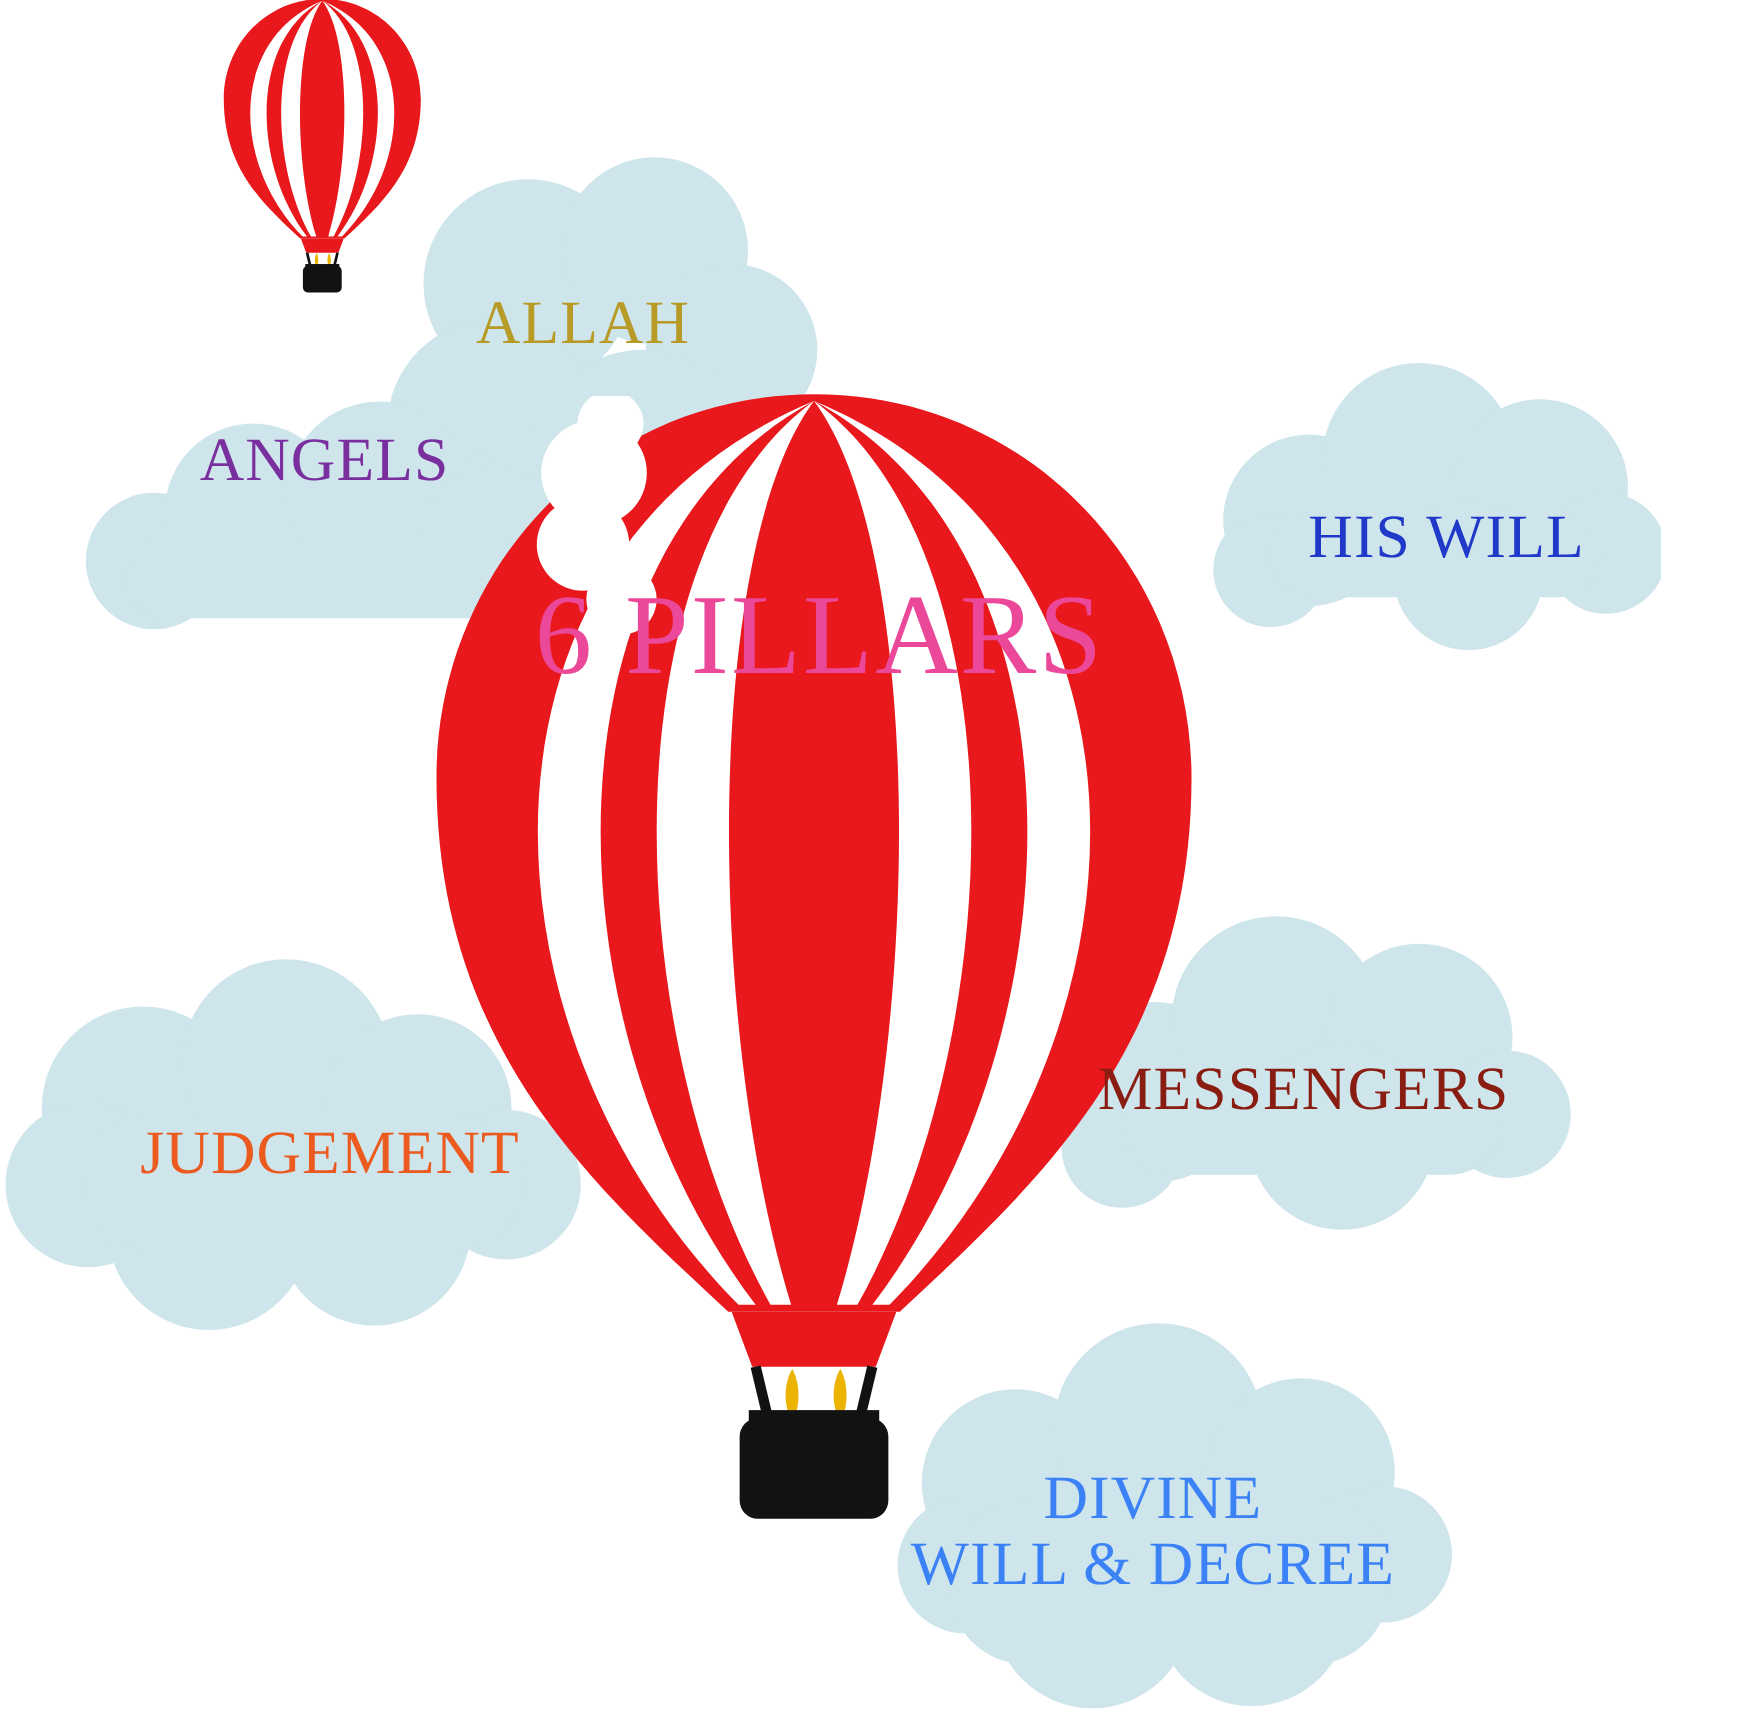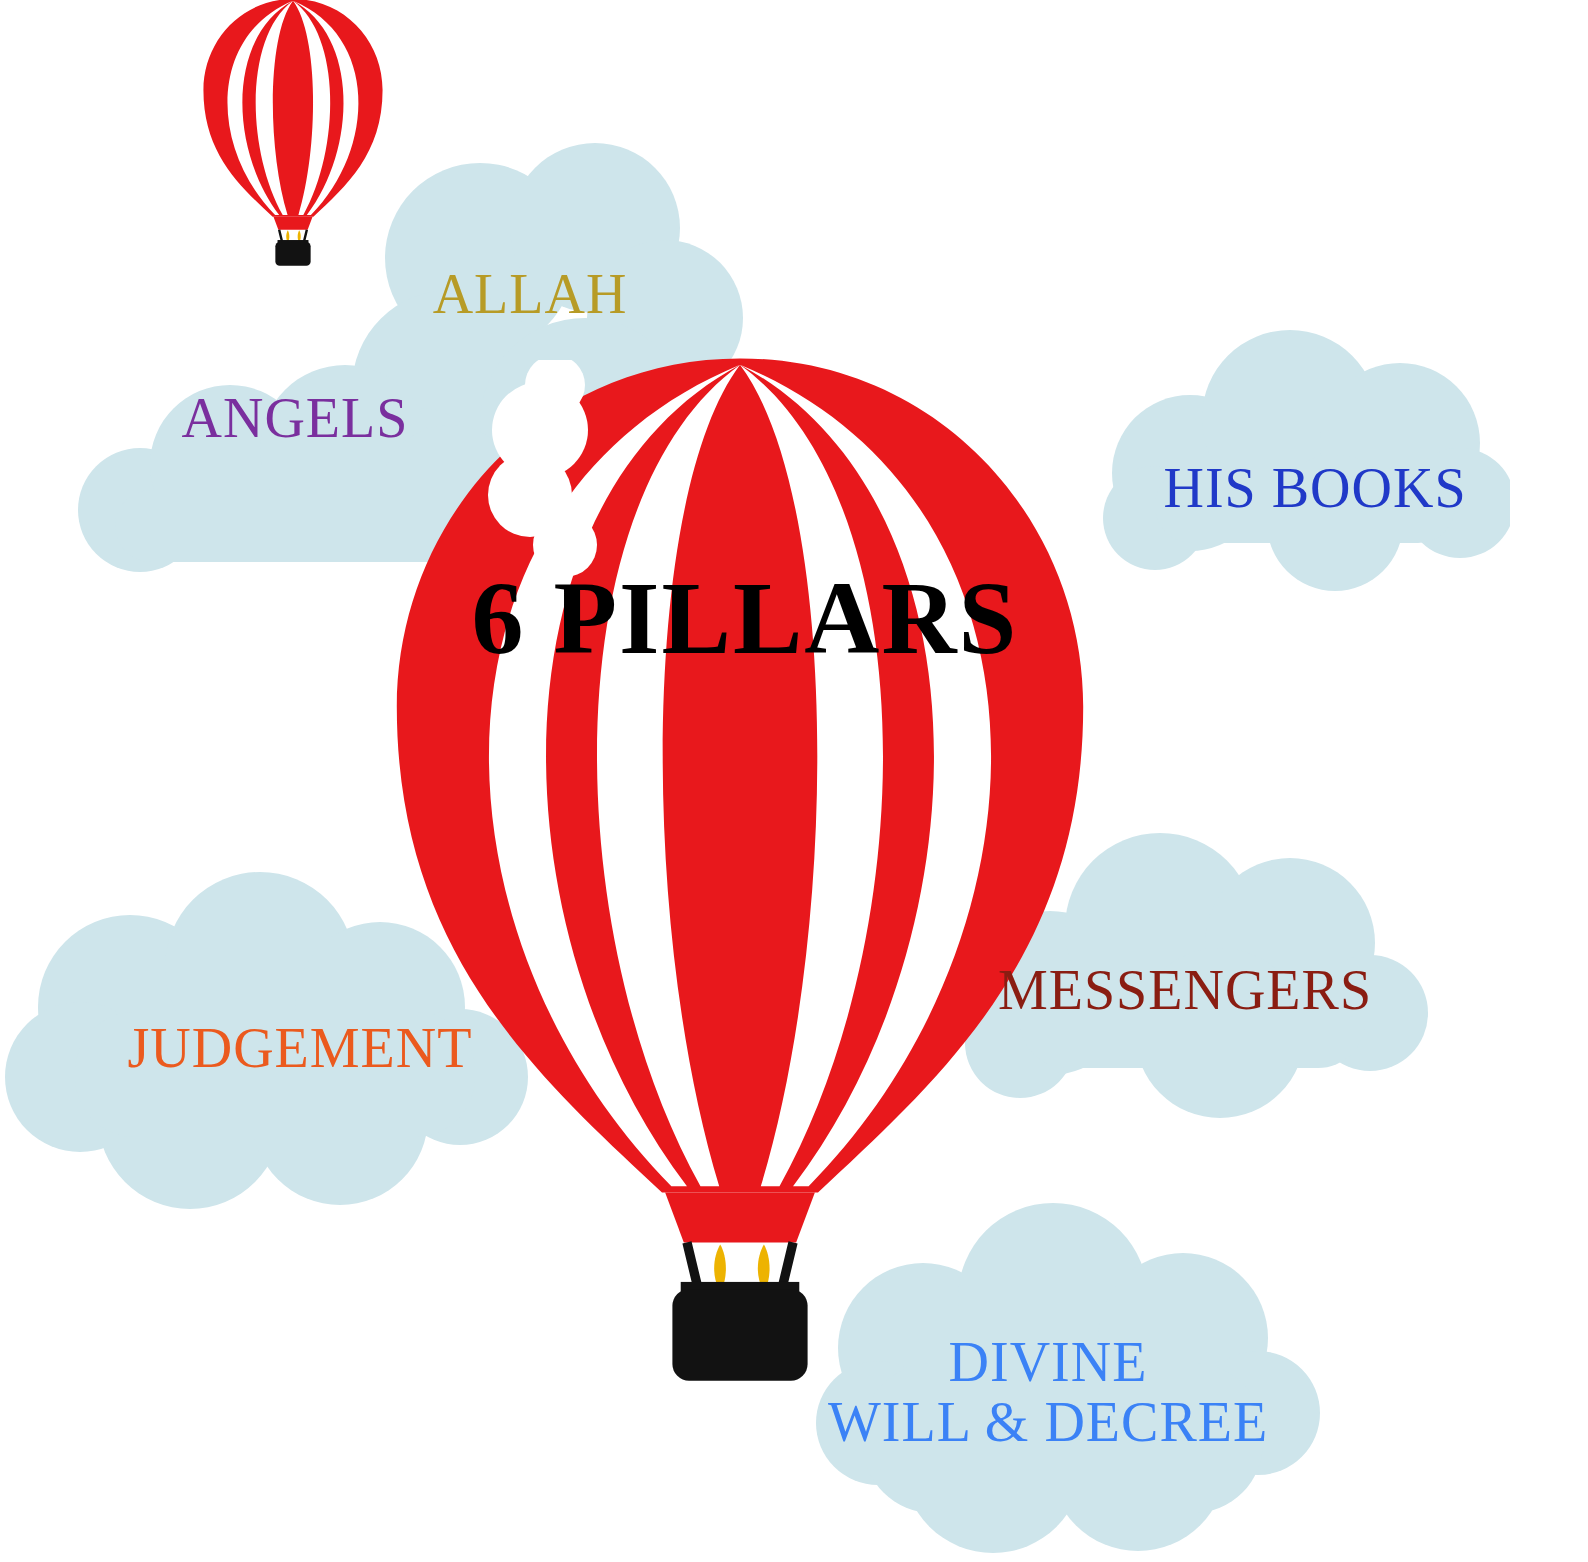--- a/index.html
+++ b/index.html
@@ -8,23 +8,23 @@
     width:1588px;height:1562px;
     background:#ffffff;
     overflow:hidden;
     font-family:"Liberation Serif", serif;
   }
   .abs{position:absolute;}
   svg{display:block;}
   .cloud{position:absolute;}
   .balloon{position:absolute;}
   .title{
-    position:absolute;left:380px;top:560px;width:730px;
-    text-align:center;font-weight:700;font-size:104px;line-height:116px;
-    letter-spacing:2px;color:#000000;white-space:nowrap;
+    position:absolute;left:380px;top:520px;width:730px;
+    text-align:center;font-weight:400;font-size:104px;line-height:116px;
+    letter-spacing:2px;color:#ec4899;white-space:nowrap;
   }
   .t-line{display:block;}
   .cloud-label{
     position:absolute;text-align:center;
     font-size:56px;line-height:60px;letter-spacing:1px;white-space:nowrap;
   }
   .l-line{display:block;}
   .lbl-allah{left:380px;top:264px;width:300px;color:#b79b26;text-align:center;}
   .lbl-angels{left:135px;top:388px;width:320px;color:#7a2f9e;}
   .lbl-hisbooks{left:1125px;top:458px;width:380px;color:#2039c8;}
@@ -166,21 +166,21 @@
 
   <div class="cloud-label lbl-allah">
     <span class="l-line">ALLAH</span>
   </div>
 
   <div class="cloud-label lbl-angels">
     <span class="l-line">ANGELS</span>
   </div>
 
   <div class="cloud-label lbl-hisbooks">
-    <span class="l-line">HIS BOOKS</span>
+    <span class="l-line">HIS WILL</span>
   </div>
 
   <div class="cloud-label lbl-messengers">
     <span class="l-line">MESSENGERS</span>
   </div>
 
   <div class="cloud-label lbl-judgement">
     <span class="l-line">JUDGEMENT</span>
   </div>
 

